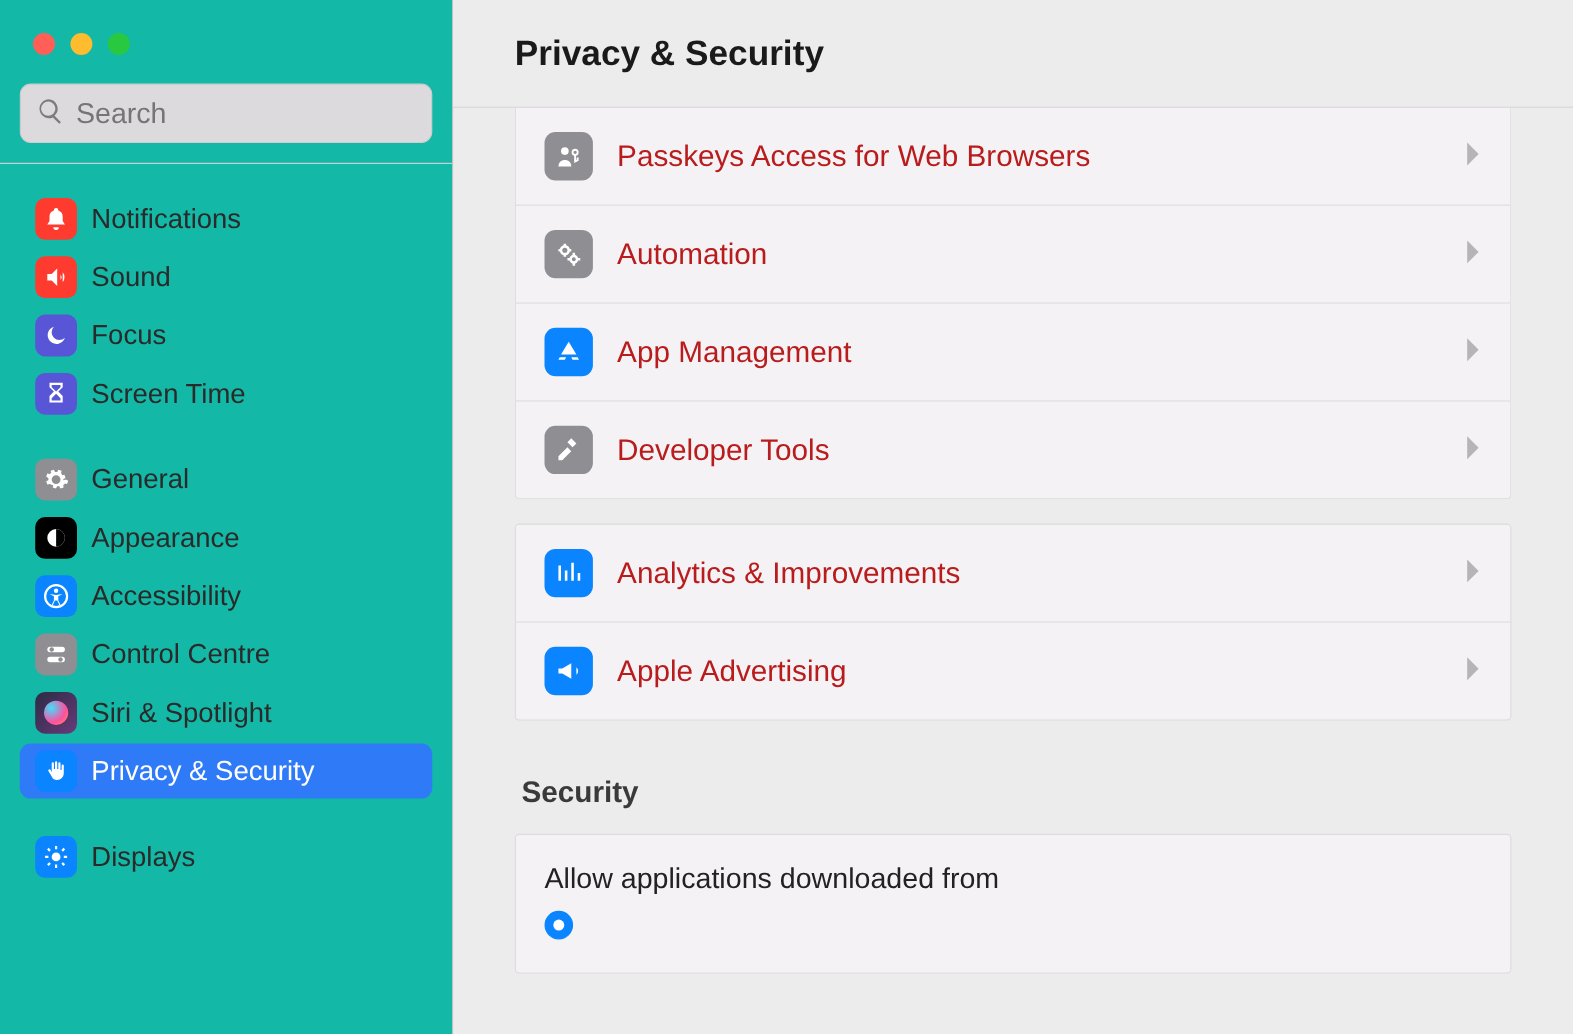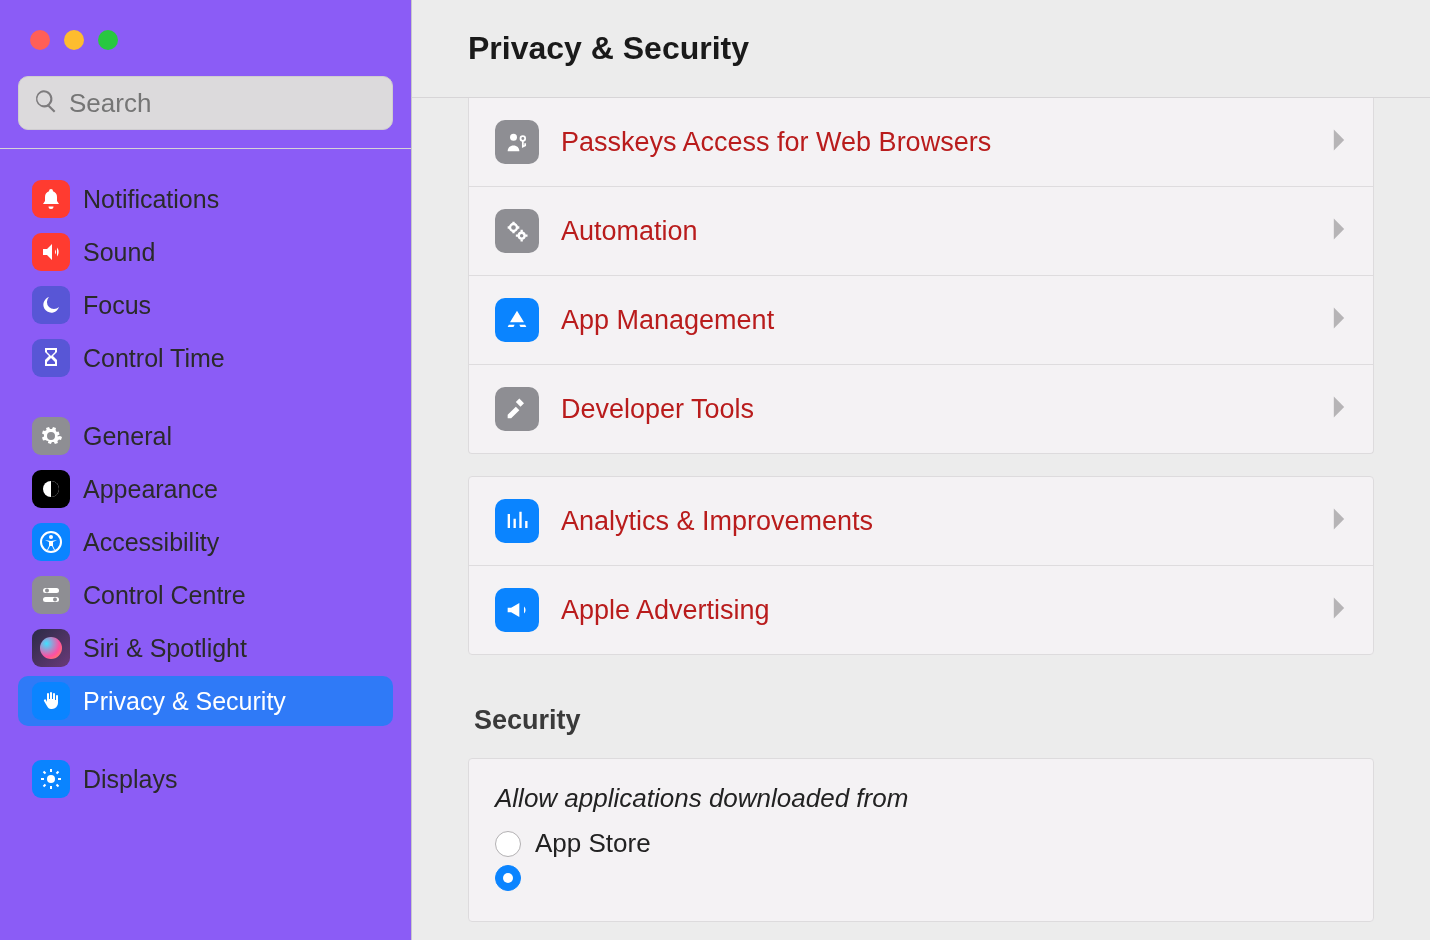--- a/index.html
+++ b/index.html
@@ -8,21 +8,21 @@
   font-family: -apple-system, "SF Pro Text", "Helvetica Neue", Arial, sans-serif;
   background: #ececec;
   display: flex;
   color: #1c1c1c;
 }
 
 
 .sidebar {
   width: 412px;
   height: 940px;
-  background: #8b5cf6;
+  background: #14b8a6;
   border-right: 1px solid #c9c7c9;
   display: flex;
   flex-direction: column;
 }
 
 .traffic-lights {
   display: flex;
   gap: 14px;
   padding: 30px 0 26px 30px;
 }
@@ -149,21 +149,21 @@
 .ic-devtools { background: #8e8e93; }
 .ic-analytics { background: #0a84ff; }
 .ic-advertising { background: #0a84ff; }
 
 .section-heading {
   font-size: 27px; font-weight: 700; color: #3a3a3a;
   margin: 50px 0 18px 6px;
 }
 
 .radio-block { padding: 24px 26px; }
-.radio-title { font-size: 26px; color: #222; margin-bottom: 14px; font-style: italic; }
+.radio-title { font-size: 26px; color: #222; margin-bottom: 14px; }
 .radio-option {
   display: flex; align-items: center;
   font-size: 26px; color: #222; margin: 6px 0;
 }
 .radio-visual {
   width: 26px; height: 26px; border-radius: 50%;
   border: 1.5px solid #b3b1b3; background: #fff;
   margin-right: 14px; position: relative;
 }
 .radio-visual.checked {
@@ -227,21 +227,21 @@
             </svg>
         </span>
         <span>Focus</span>
       </div>
       <div class="nav-item">
         <span class="nav-icon ic-screentime">
           <svg viewBox="0 0 24 24">
               <path d="M6 2h12v4l-4 4 4 4v6H6v-6l4-4-4-4V2zm2 2v2l4 4 4-4V4H8zm0 14h8v-2l-4-4-4 4v2z"></path>
             </svg>
         </span>
-        <span>Control Time</span>
+        <span>Screen Time</span>
       </div>
     </div>
 
     <div class="nav-group">
       <div class="nav-item">
         <span class="nav-icon ic-general">
           <svg viewBox="0 0 24 24">
               <path d="M12 8a4 4 0 100 8 4 4 0 000-8zm9 4l2 1-1 3-2-.5a8 8 0 01-1.6 1.6l.5 2-3 1-1-2h-2l-1 2-3-1 .5-2A8 8 0 016.4 16L4 16.5 3 13.5l2-1v-2l-2-1 1-3 2 .5A8 8 0 017.6 6L7 4l3-1 1 2h2l1-2 3 1-.5 2A8 8 0 0117.6 8l2-.5 1 3-2 1v1z"></path>
             </svg>
         </span>
@@ -399,23 +399,19 @@
             </svg></span>
       </div>
     </div>
 
     <div class="section-heading">Security</div>
 
     <div class="card">
       <div class="radio-block">
         <div class="radio-title">Allow applications downloaded from</div>
         <div class="radio-option">
-          <span class="radio-visual"></span>
-          <span>App Store</span>
-        </div>
-        <div class="radio-option">
           <span class="radio-visual checked"></span>
         </div>
       </div>
     </div>
 
   </div>
 </div>
 
 </body></html>

